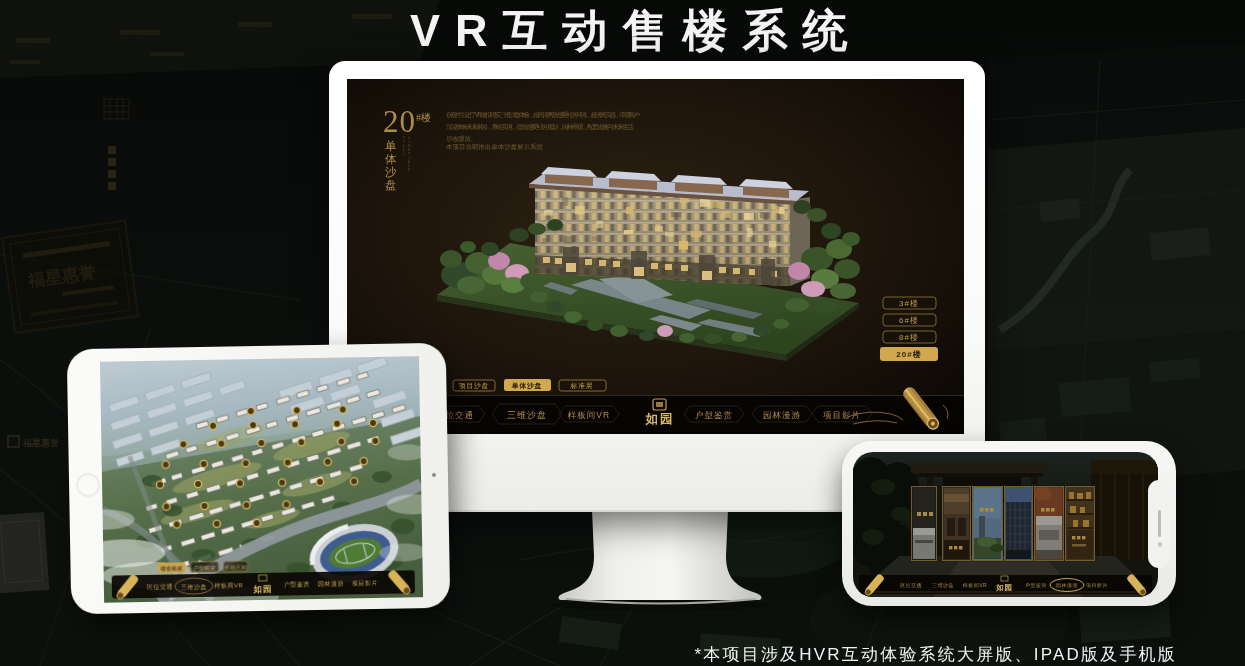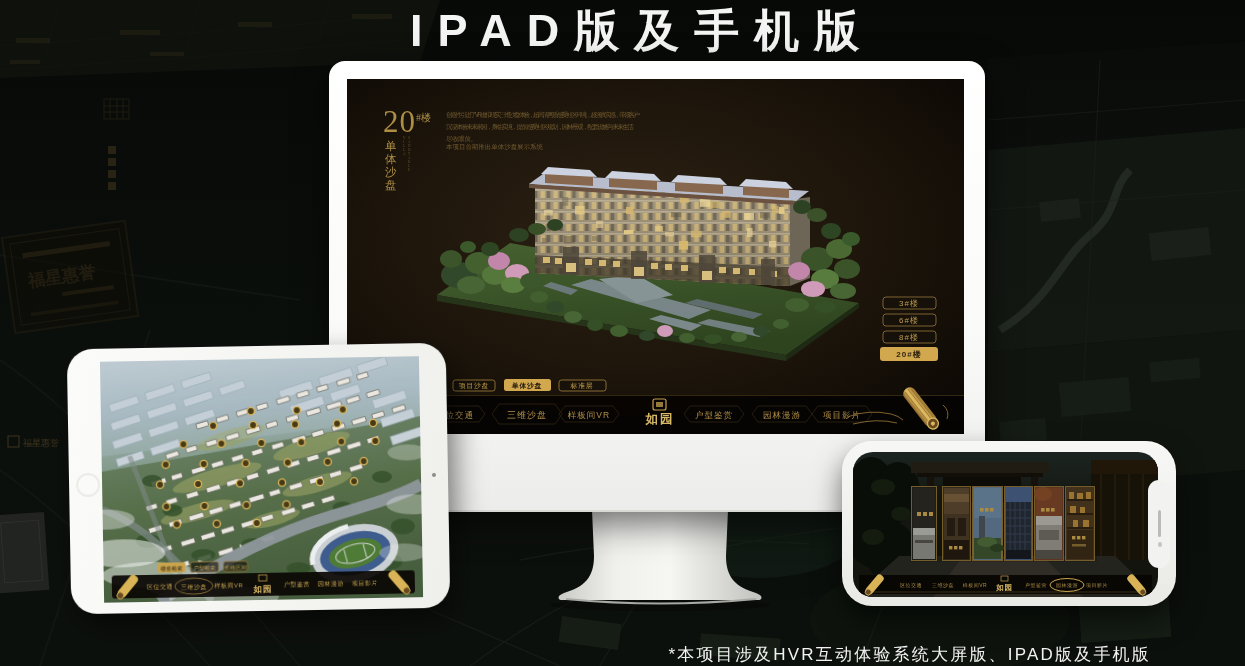--- a/index.html
+++ b/index.html
@@ -114,21 +114,21 @@
     </g>
     <g fill="#1b231b" opacity="0.85">
       <rect x="560" y="620" width="60" height="26" transform="rotate(8 590 633)"></rect>
       <rect x="700" y="636" width="80" height="22" transform="rotate(4 740 647)"></rect>
       <rect x="1080" y="600" width="90" height="40" transform="rotate(-4 1125 620)"></rect>
     </g>
   </g>
 </svg>
 
 <div class="abs" style="left:410px;top:1px;color:#f4f4f4;
-     font-size:45px;font-weight:bold;letter-spacing:15px;white-space:nowrap;">IPAD版及手机版</div>
+     font-size:45px;font-weight:bold;letter-spacing:15px;white-space:nowrap;">VR互动售楼系统</div>
 
 <svg class="abs" style="left:520px;top:500px" width="280" height="130" viewBox="0 0 280 130">
   <defs>
     <linearGradient id="standg" x1="0" y1="0" x2="1" y2="0">
       <stop offset="0" stop-color="#c9c9c6"></stop>
       <stop offset="0.28" stop-color="#f0f0ed"></stop>
       <stop offset="0.55" stop-color="#f6f6f3"></stop>
       <stop offset="0.8" stop-color="#d9d9d6"></stop>
       <stop offset="1" stop-color="#c0c0bd"></stop>
     </linearGradient>
@@ -841,15 +841,15 @@
   </svg>
 
   <div style="position:absolute;left:306px;top:39px;width:22px;height:88px;background:#f2f3f0;border-radius:11px;"></div>
 
   <div style="position:absolute;left:316px;top:69px;width:3px;height:27px;background:#bbbcb8;border-radius:2px;"></div>
 
   <div style="position:absolute;left:315.5px;top:101px;width:4.5px;height:4.5px;background:#c6c7c3;border-radius:50%;"></div>
 </div>
 
 <div class="abs" style="left:0;top:643px;width:1151px;text-align:right;color:#f2f2f2;
-     font-size:17px;letter-spacing:2.2px;white-space:nowrap;">*本项目涉及HVR互动体验系统大屏版、IPAD版及手机版</div>
+     font-size:17px;letter-spacing:2.2px;white-space:nowrap;padding-left:26px;">*本项目涉及HVR互动体验系统大屏版、IPAD版及手机版</div>
 
 </div>
 
 </body></html>

